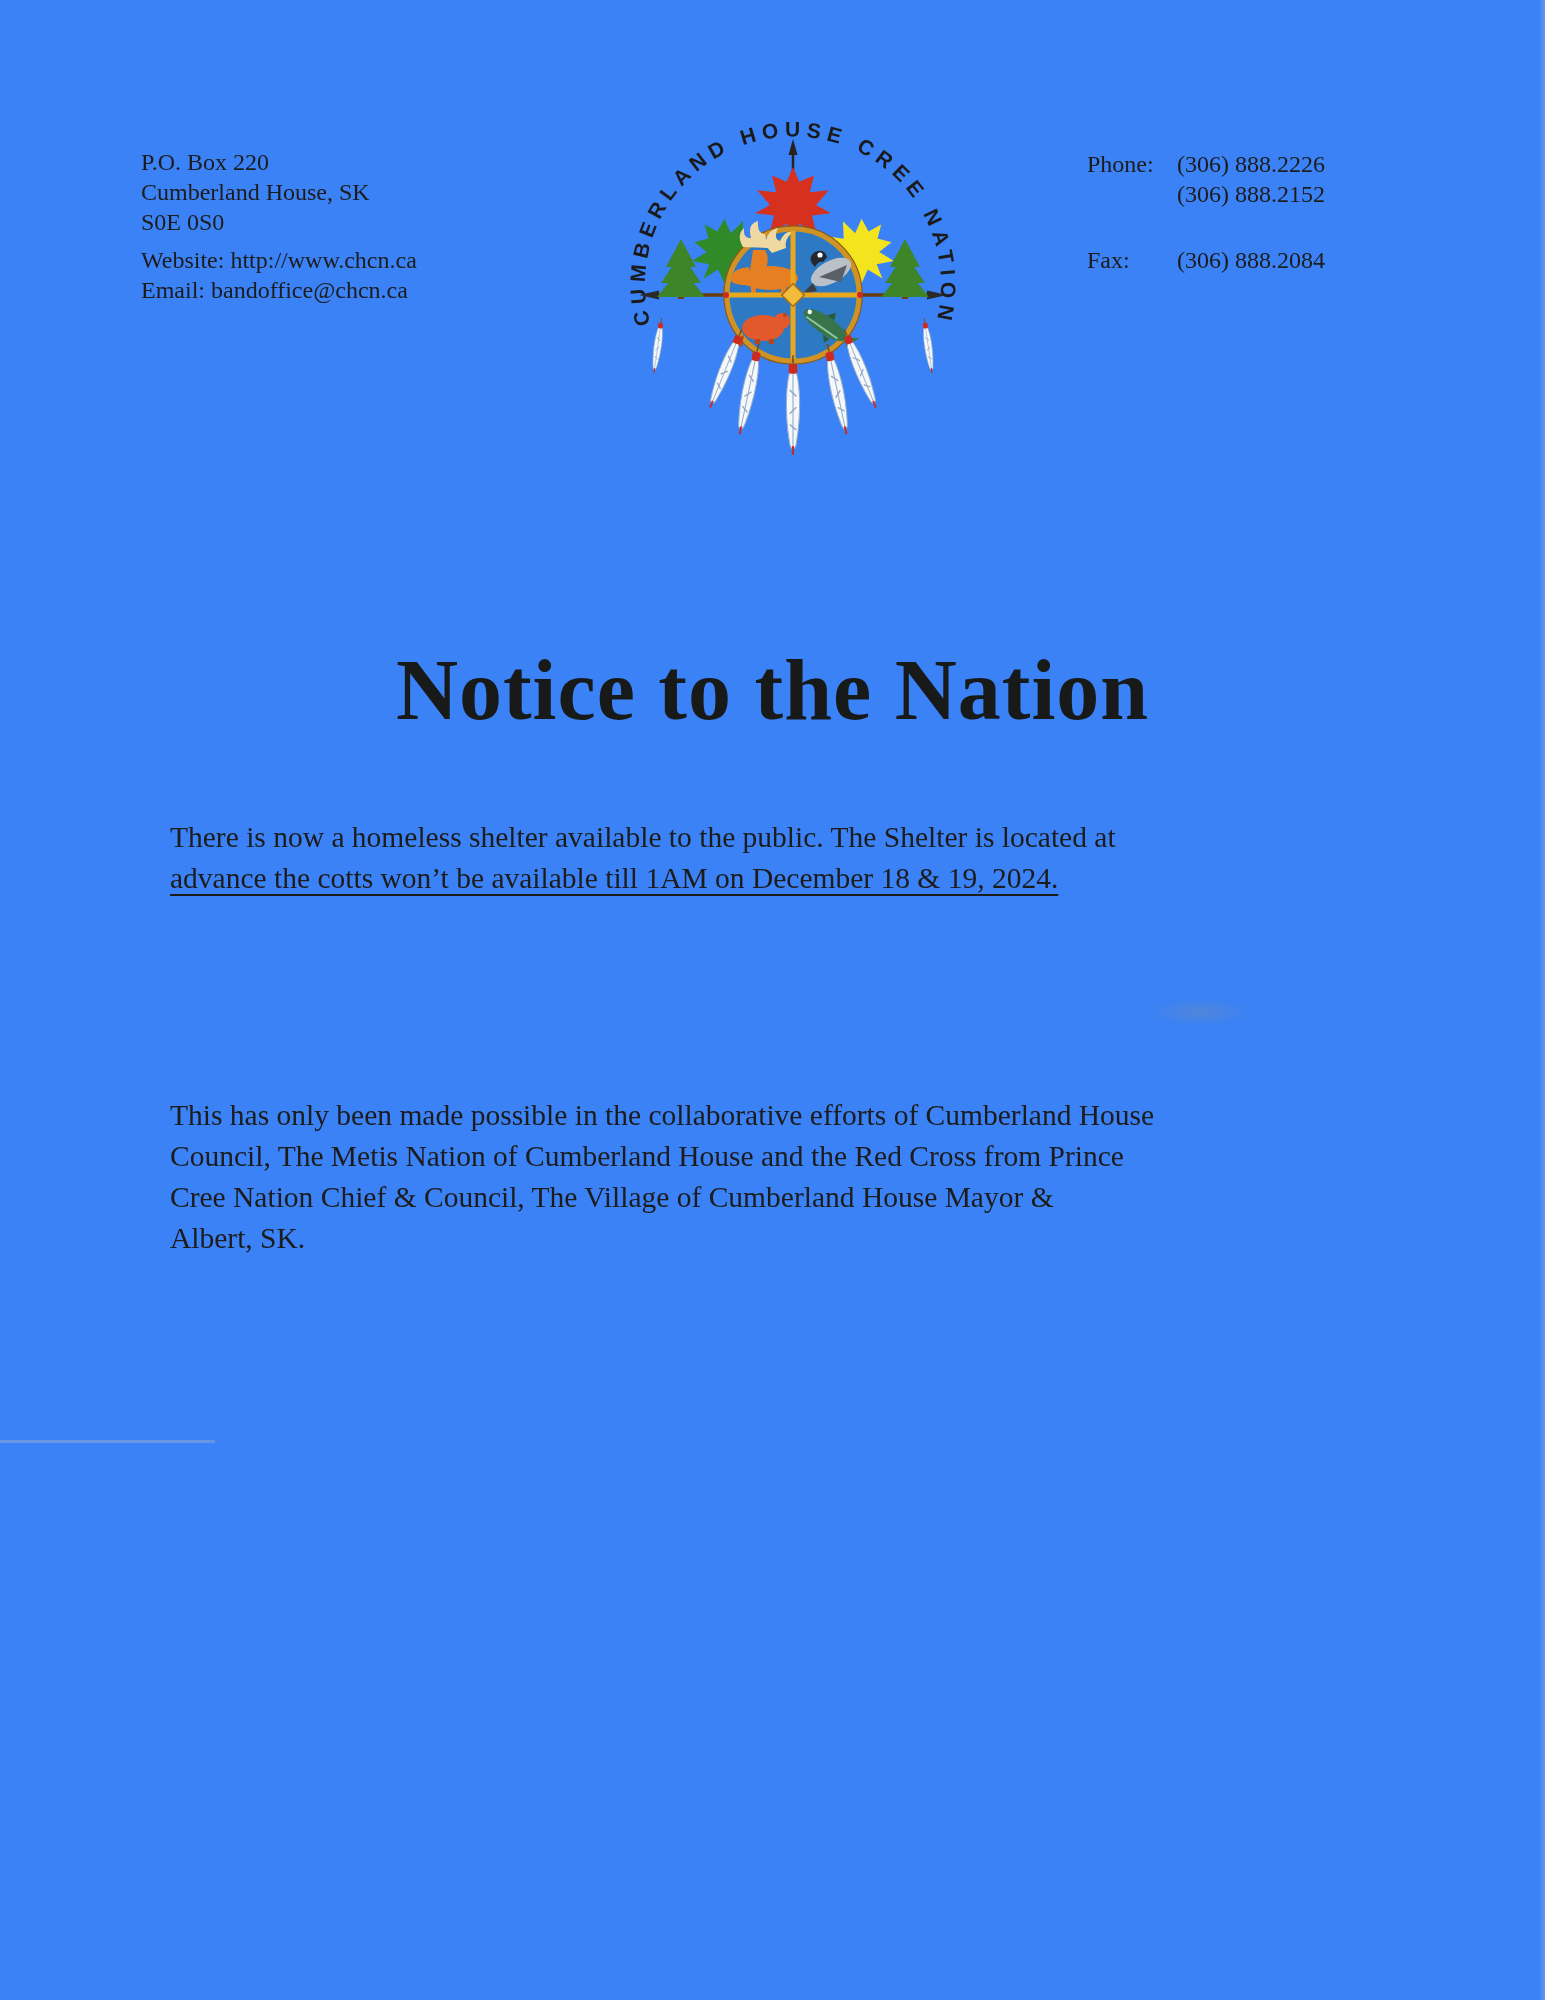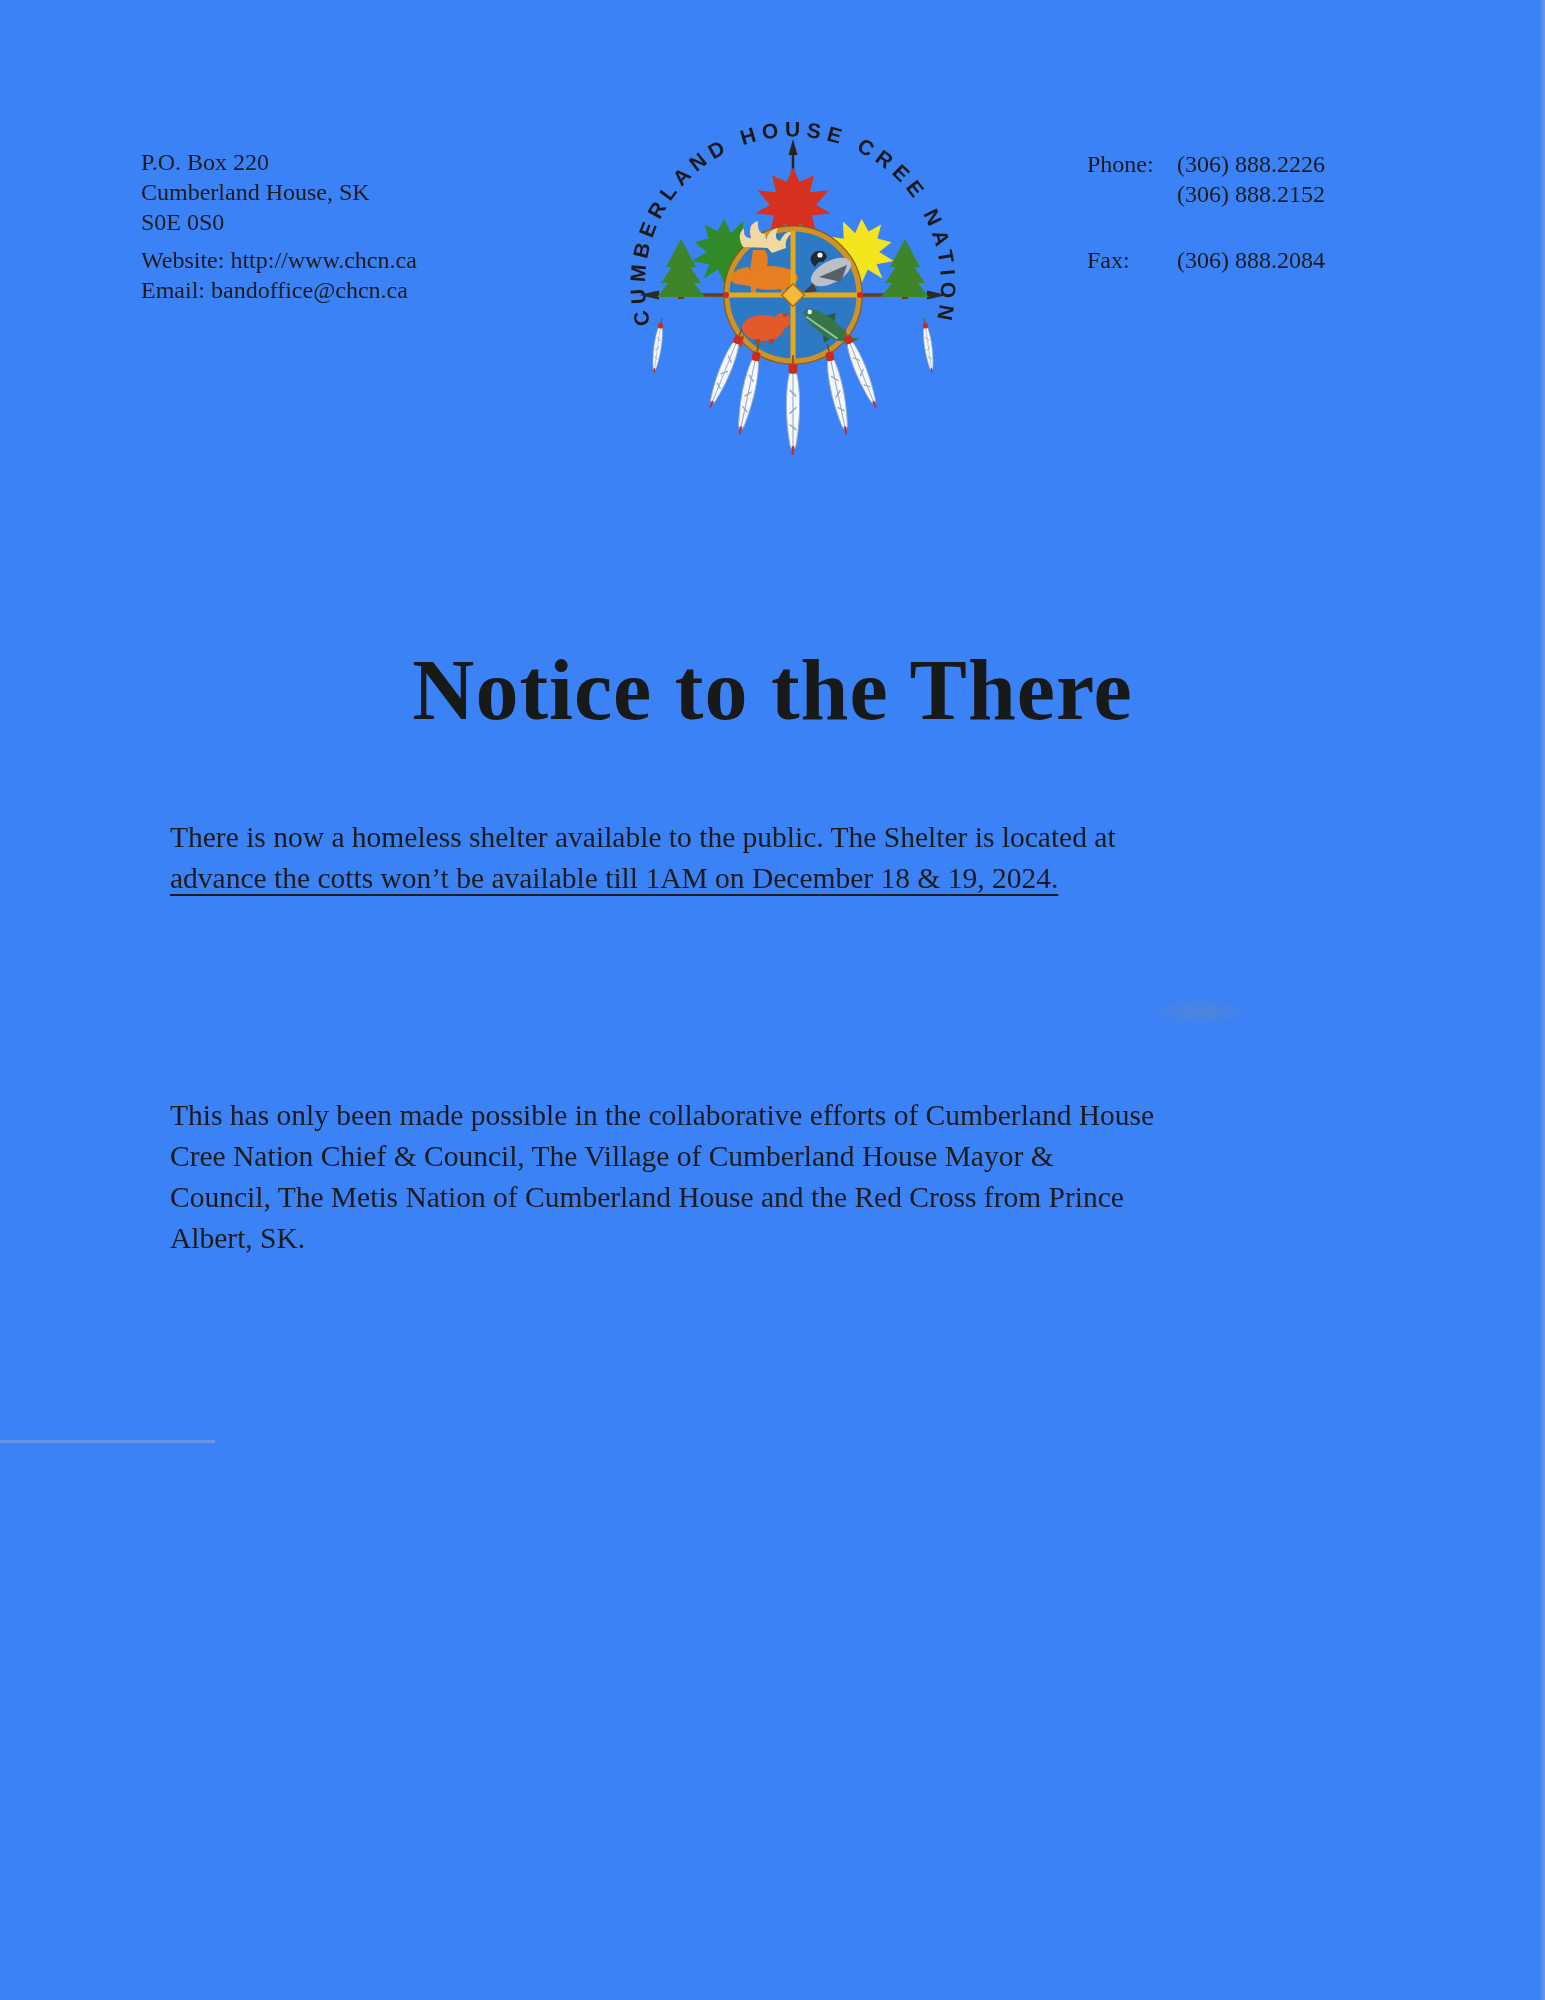--- a/index.html
+++ b/index.html
@@ -187,30 +187,30 @@
       <circle cx="267" cy="200" r="3" fill="#cc2a1e"></circle>
     </g>
 
     <use href="#feather" transform="translate(146,241) rotate(22) scale(0.92)"></use>
     <use href="#feather" transform="translate(164,257) rotate(12)"></use>
     <use href="#feather" transform="translate(200,269) scale(1.08)"></use>
     <use href="#feather" transform="translate(236,257) rotate(-12)"></use>
     <use href="#feather" transform="translate(254,241) rotate(-22) scale(0.92)"></use>
   </svg>
 
-  <h1 class="title">Notice to the There</h1>
+  <h1 class="title">Notice to the Nation</h1>
 
   <div class="para p1">
     <div>There is now a homeless shelter available to the public. The Shelter is located at</div>
     <div><span class="u">advance the cotts won’t be available till 1AM on December 18 &amp; 19, 2024.</span></div>
   </div>
 
   <div class="para p2">
     <div>This has only been made possible in the collaborative efforts of Cumberland House</div>
+    <div>Council, The Metis Nation of Cumberland House and the Red Cross from Prince</div>
     <div>Cree Nation Chief &amp; Council, The Village of Cumberland House Mayor &amp;</div>
-    <div>Council, The Metis Nation of Cumberland House and the Red Cross from Prince</div>
     <div>Albert, SK.</div>
   </div>
 
   <div class="smudge"></div>
   <div class="faintline"></div>
   <div class="edgeshade"></div>
 </div>
 
 </body></html>

